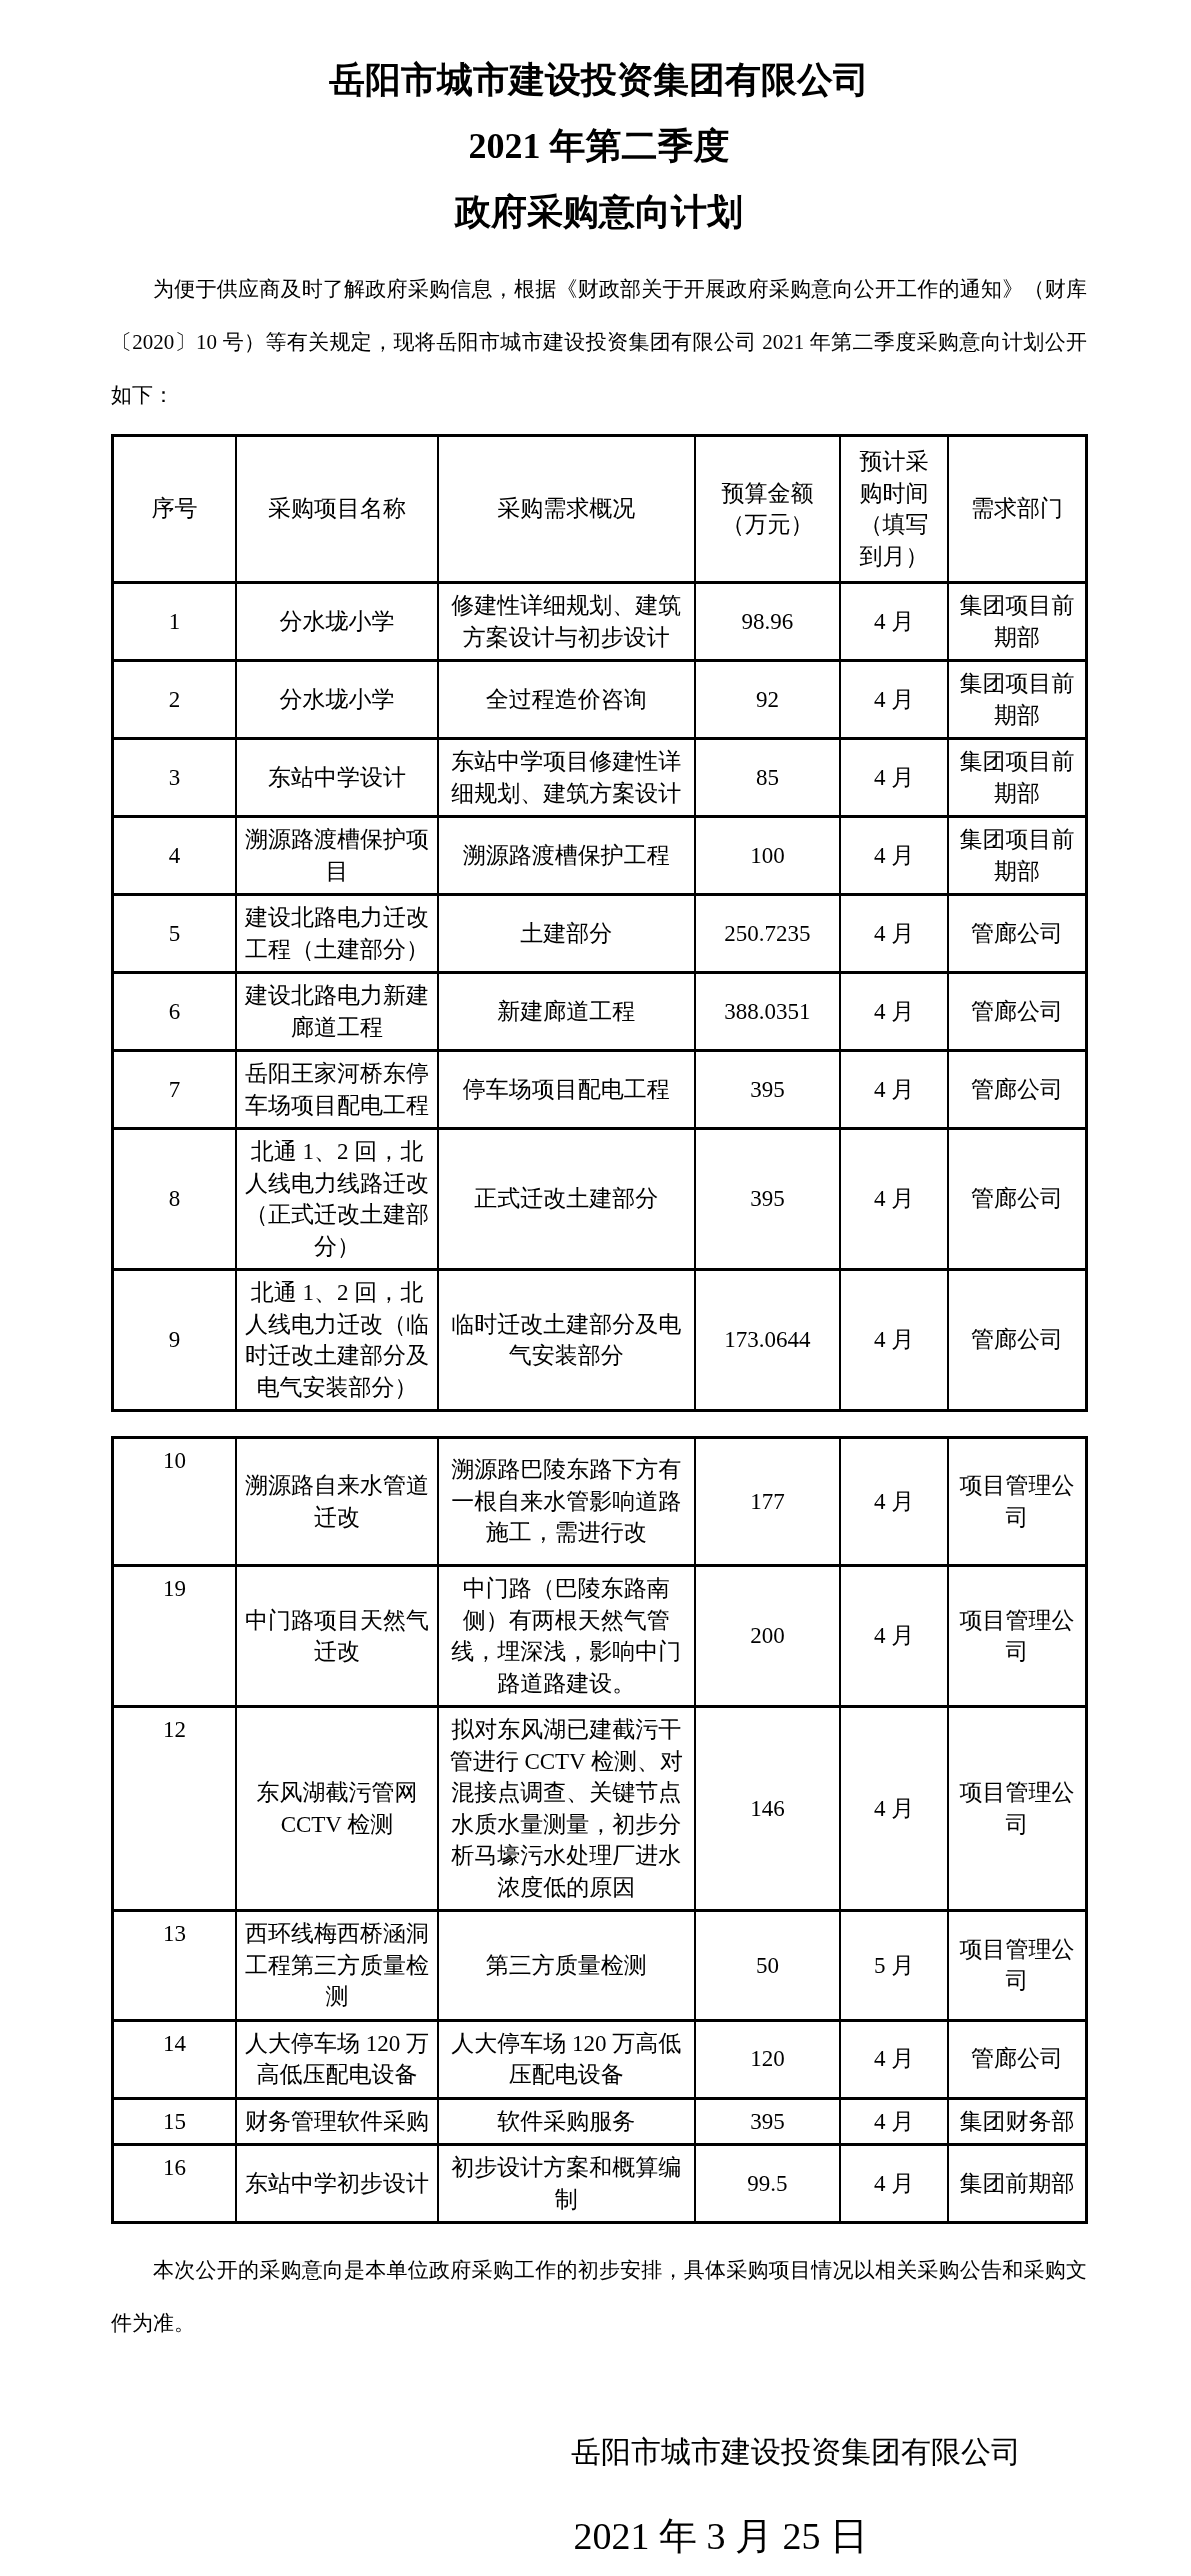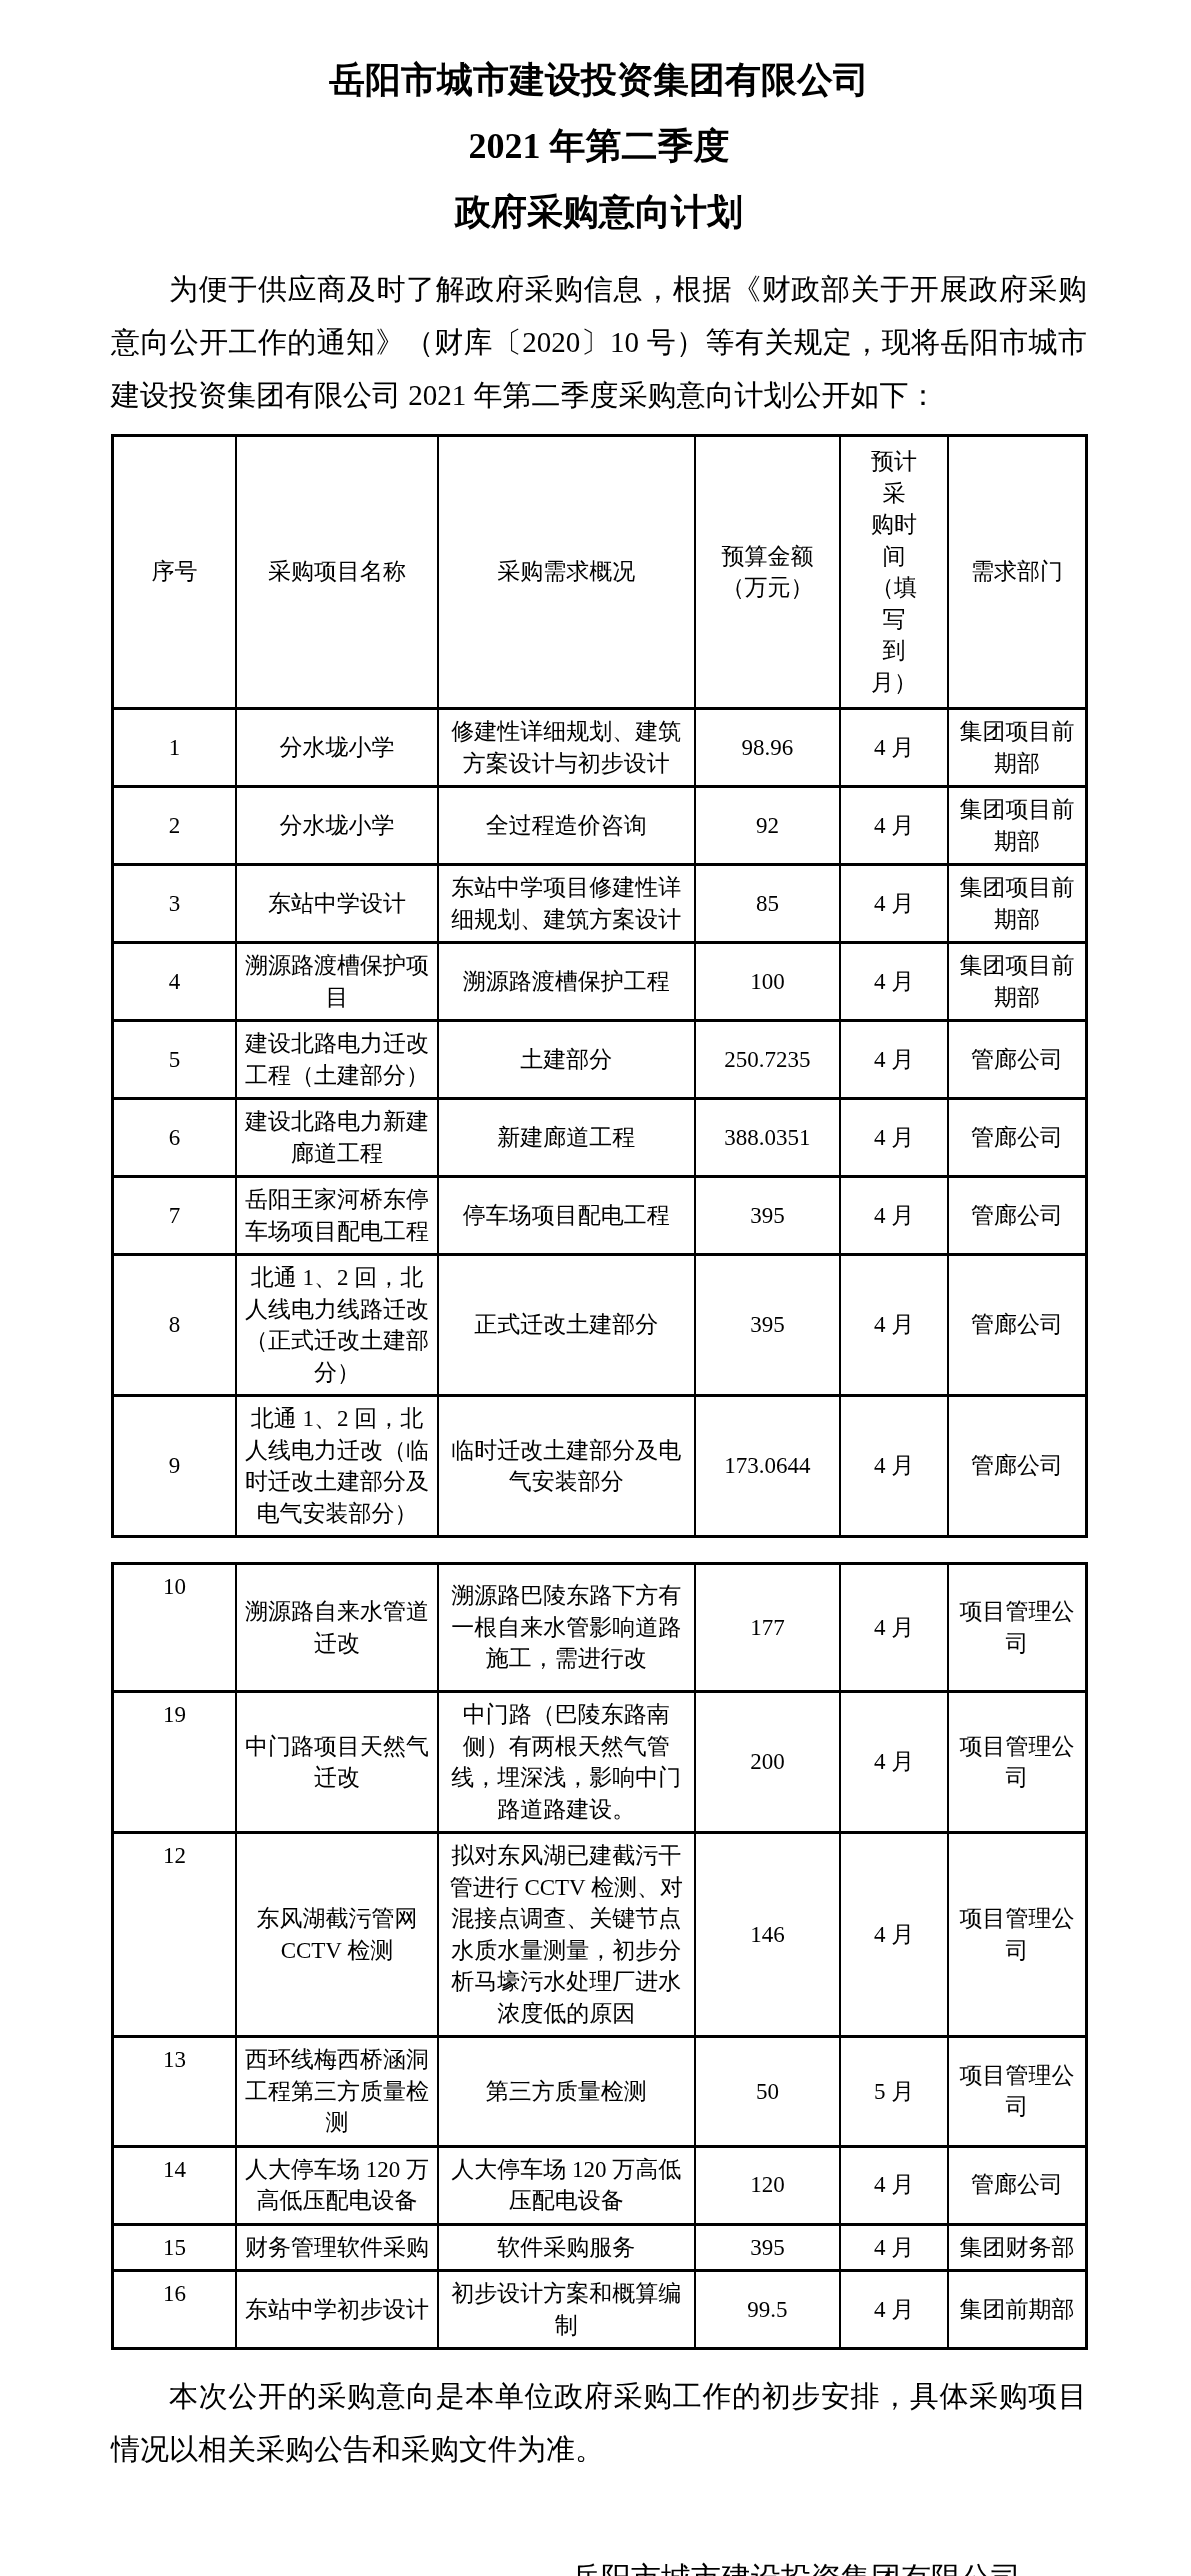--- a/index.html
+++ b/index.html
@@ -16,21 +16,21 @@
 
   .title-line {
     font-size: 36px;
     font-weight: bold;
     text-align: center;
     line-height: 66px;
     margin: 0;
   }
 
   .intro, .closing {
-    font-size: 29px;
+    font-size: 21px;
     line-height: 53px;
     text-align: justify;
     text-indent: 2em;
     margin: 0;
   }
   .intro { margin: 18px 0 12px 0; }
   .closing { margin-top: 19.5px; }
 
   table.proc {
     border-collapse: collapse;
@@ -43,21 +43,21 @@
     border-top-width: 3px;
     border-bottom-width: 3px;
     text-align: center;
     vertical-align: middle;
     font-size: 23px;
     line-height: 31.5px;
     font-weight: normal;
     padding: 6px 6px;
     word-break: break-word;
   }
-  table.proc th { white-space: pre-line; padding: 9px 21px; }
+  table.proc th { white-space: pre-line; padding: 9px 9px; }
   td.a-left { text-align: left; }
   td.v-top  { vertical-align: top; }
   #table2 td.cell-no { vertical-align: top; }
   #table2 tr.row-10 { height: 128px; margin-left: 26px; }
   #table2 tr.row-13 { height: 98px; }
 
   .table-gap { height: 24px; }
 
   .signature-org {
     font-size: 30px;

